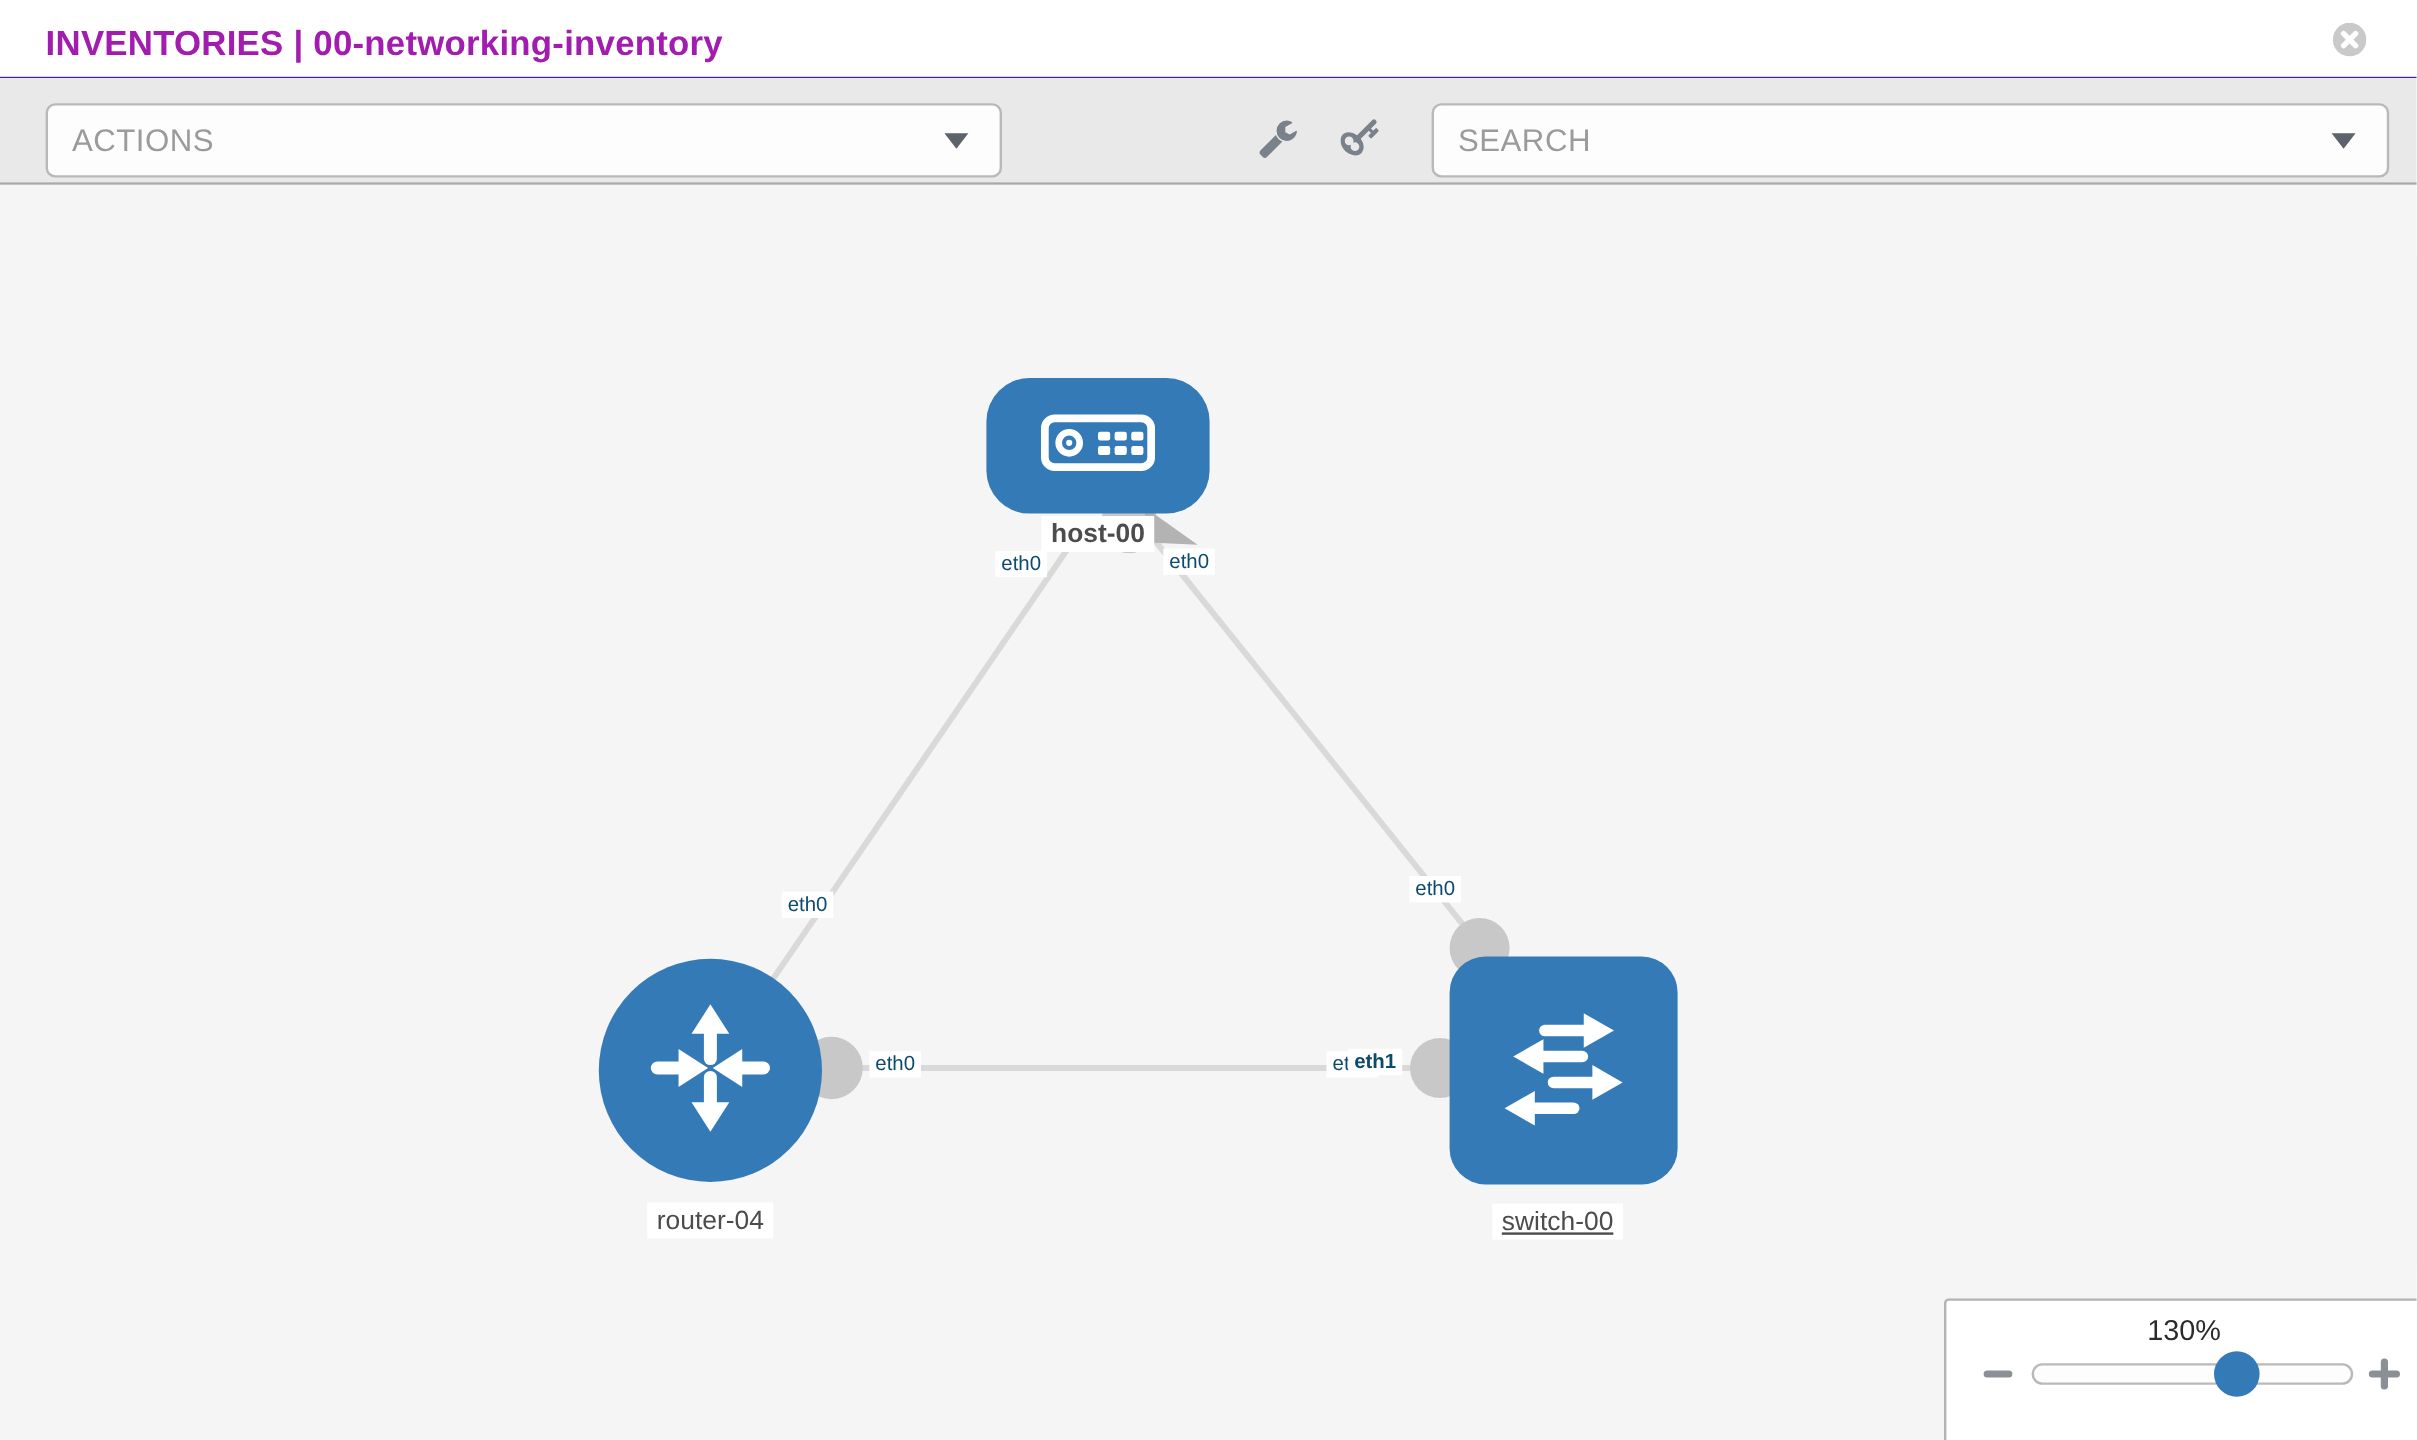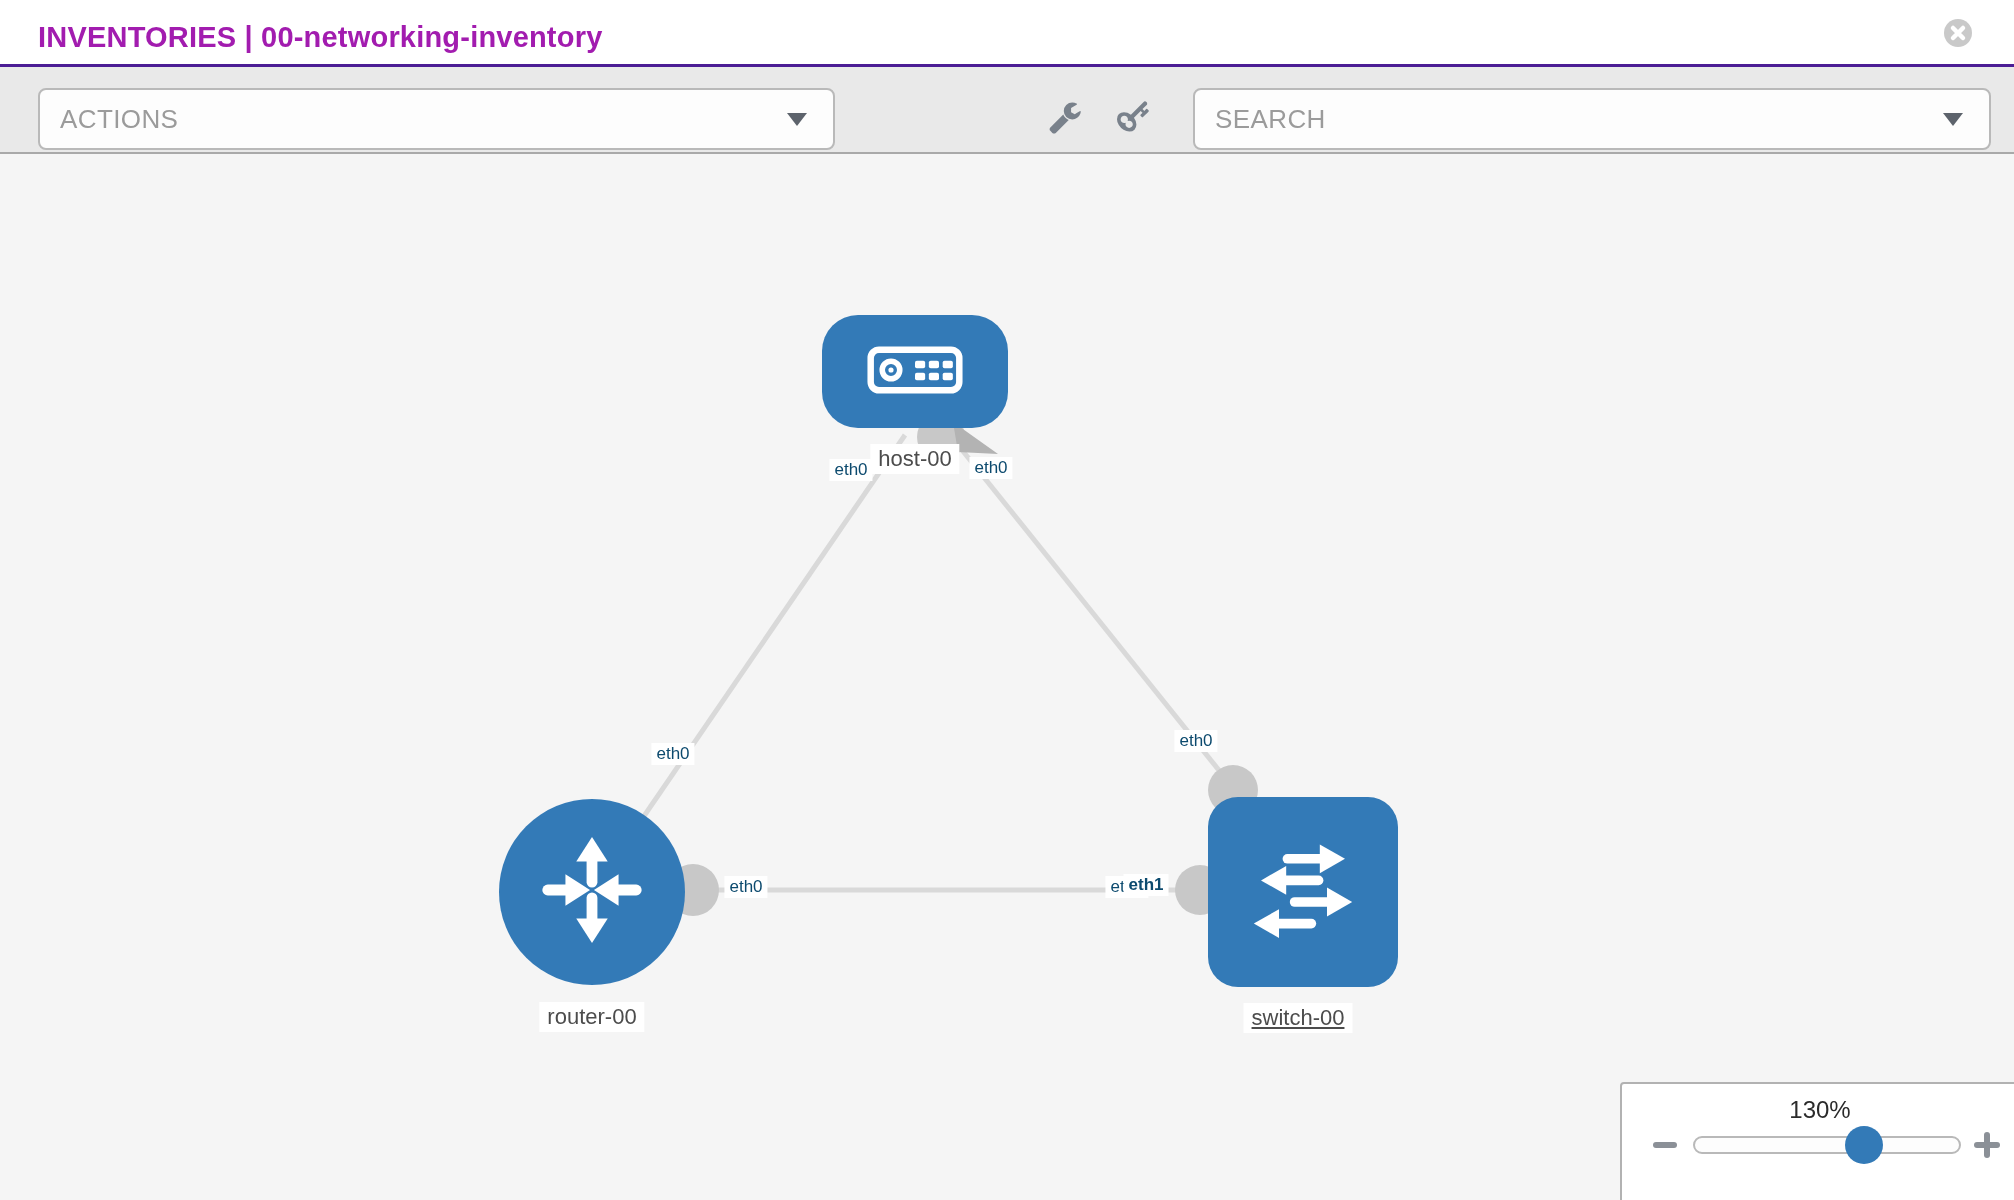--- a/index.html
+++ b/index.html
@@ -19,21 +19,21 @@
     font-size:29px; font-weight:bold; color:#a21caf; letter-spacing:0.2px;
   }
   .close-btn {
     position:absolute; right:42px; top:19px; width:28px; height:28px;
     border:none; background:transparent; cursor:pointer; padding:0;
   }
 
   
   .toolbar {
     position:absolute; left:0; top:64px; width:2014px; height:90px;
-    background:#e9e9e9; border-top:3px solid #4c1d95; border-bottom:2px solid #a9a9a9;
+    background:#e9e9e9; border-top:1px solid #4c1d95; border-bottom:2px solid #a9a9a9;
   }
   .sel {
     position:absolute; top:21px; height:62px; background:#fdfdfd;
     border:2px solid #b9b9b9; border-radius:8px;
     display:flex; align-items:center; cursor:pointer;
   }
   .sel-actions { left:38px;  width:797px; }
   .sel-search  { left:1182px; width:798px;margin-left:11px; }
   .sel-label { padding-left:20px; font-size:26px; color:#9b9b9b; letter-spacing:0.4px; }
   .caret {
@@ -209,22 +209,22 @@
           <g fill="#fff">
             <polygon points="85,24 64,12 64,36"></polygon>
             <polygon points="15,42 36,30 36,54"></polygon>
             <polygon points="91,60 70,48 70,72"></polygon>
             <polygon points="9,78 30,66 30,90"></polygon>
           </g>
         </svg>
       </span>
     </div>
 
-    <span class="node-label" style="left:915px;  top:290px;">host-00</span>
-    <span class="node-label" style="left:592px;  top:848px;">router-00</span>
+    <span class="node-label" style="left:915px;  top:276px;font-weight:bold;">host-00</span>
+    <span class="node-label" style="left:592px;  top:848px;">router-04</span>
     <span class="node-label" style="left:1298px; top:849px;text-decoration:underline;">switch-00</span>
 
     <span class="if-label" style="left:851px;  top:305px;">eth0</span>
     <span class="if-label" style="left:991px;  top:303px;">eth0</span>
     <span class="if-label" style="left:673px;  top:589px;">eth0</span>
     <span class="if-label" style="left:1196px; top:576px;">eth0</span>
     <span class="if-label" style="left:746px;  top:722px;">eth0</span>
     <span class="if-label" style="left:1127px; top:722px; z-index:1;">eth0</span>
     <span class="if-label" style="left:1146px; top:720px; z-index:2;font-weight:bold;">eth1</span>
 

